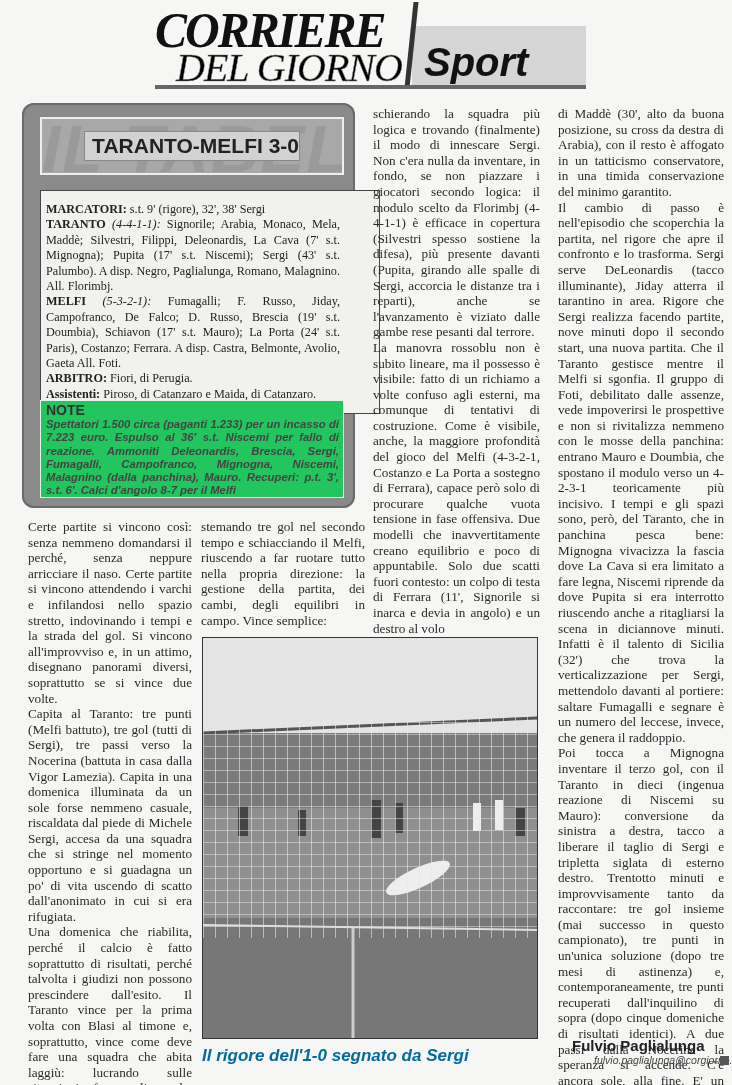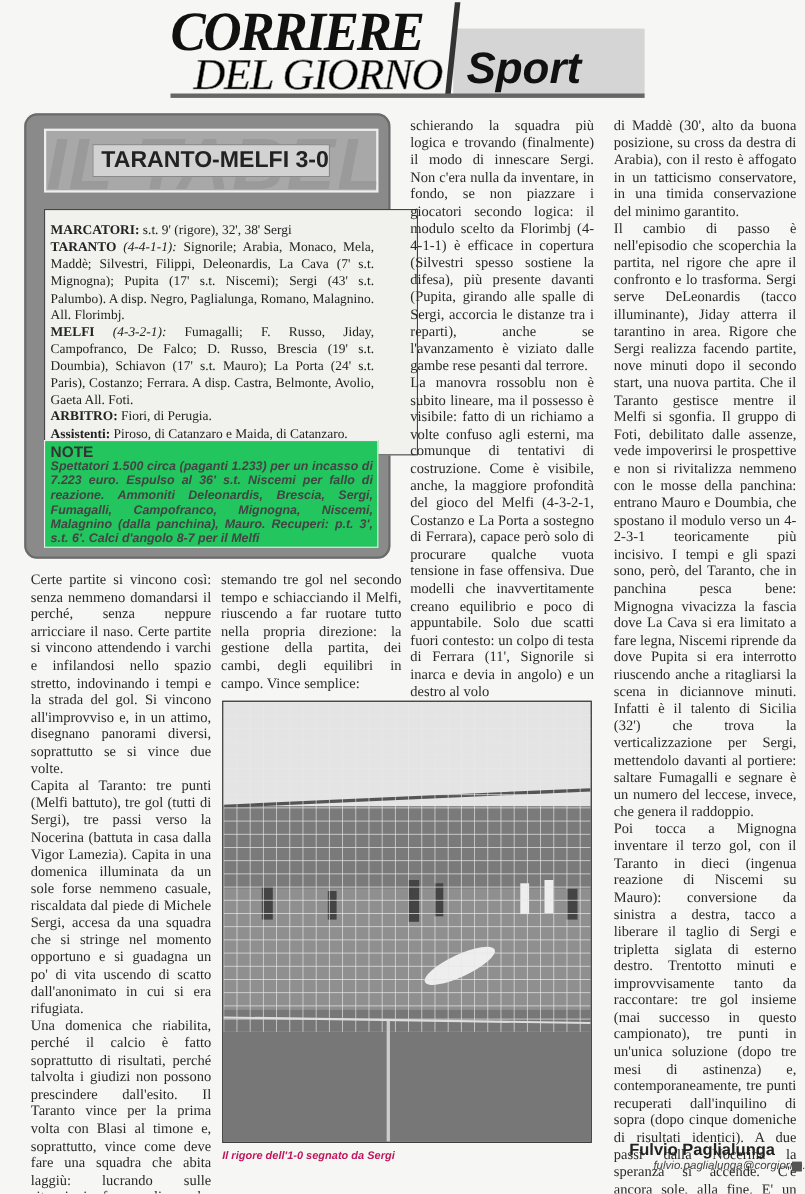--- a/index.html
+++ b/index.html
@@ -30,21 +30,21 @@
   .col { font-size:13.2px; line-height:15.6px; text-align:justify; color:#2a2a2a; }
   .col p { margin:0; text-indent:0; }
   .col1 { left:28px; top:519px; width:164px; }
   .col2 { left:201px; top:519px; width:164px; }
   .col3 { left:373px; top:106px; width:167px; }
   .col4 { left:558px; top:106px; width:166px; }
 
   
   .photo { left:202px; top:637px; width:334px; height:400px; border:1px solid #333; background:#9a9a9a; overflow:hidden; }
   .photo svg { display:block; }
-  .caption { left:202px; top:1046px; font-family:"Liberation Sans", sans-serif; font-weight:bold; font-style:italic; font-size:10px; color:#be185d; }
+  .caption { left:202px; top:1046px; font-family:"Liberation Sans", sans-serif; font-weight:bold; font-style:italic; font-size:17px; color:#0369a1; }
 
   .byline { left:572px; top:1037px; font-family:"Liberation Sans", sans-serif; font-weight:bold; font-size:15px; color:#222; }
   .email { left:594px; top:1054px; font-family:"Liberation Sans", sans-serif; font-style:italic; font-size:10.5px; color:#444; }
   .end-square { left:720px; top:1056px; width:9px; height:9px; background:#555; }
 </style>
 </head>
 <body>
 
 <div class="abs mast-corriere">CORRIERE</div>
 <div class="abs mast-giorno">DEL GIORNO</div>
@@ -55,21 +55,21 @@
 
 <div class="abs tab-box"></div>
 <div class="abs tab-header">
   <div class="tab-bigtitle">IL TABELLINO</div>
   <div class="tab-score">TARANTO-MELFI 3-0</div>
 </div>
 <div class="abs tab-body">
   <div class="tab-body-inner">
     <div><b>MARCATORI:</b><span> s.t. 9' (rigore), 32', 38' Sergi</span></div>
     <div><b>TARANTO</b><i> (4-4-1-1):</i><span> Signorile; Arabia, Monaco, Mela, Maddè; Silvestri, Filippi, Deleonardis, La Cava (7' s.t. Mignogna); Pupita (17' s.t. Niscemi); Sergi (43' s.t. Palumbo). A disp. Negro, Paglialunga, Romano, Malagnino. All. Florimbj.</span></div>
-    <div><b>MELFI</b><i> (4-3-2-1):</i><span> Fumagalli; F. Russo, Jiday, Campofranco, De Falco; D. Russo, Brescia (19' s.t. Doumbia), Schiavon (17' s.t. Mauro); La Porta (24' s.t. Paris), Costanzo; Ferrara. A disp. Castra, Belmonte, Avolio, Gaeta All. Foti.</span></div>
+    <div><b>MELFI</b><i> (5-3-2-1):</i><span> Fumagalli; F. Russo, Jiday, Campofranco, De Falco; D. Russo, Brescia (19' s.t. Doumbia), Schiavon (17' s.t. Mauro); La Porta (24' s.t. Paris), Costanzo; Ferrara. A disp. Castra, Belmonte, Avolio, Gaeta All. Foti.</span></div>
     <div><b>ARBITRO:</b><span> Fiori, di Perugia.</span></div>
     <div><b>Assistenti:</b><span> Piroso, di Catanzaro e Maida, di Catanzaro.</span></div>
   </div>
 </div>
 <div class="abs notes">
   <div class="notes-title">NOTE</div>
   <div class="notes-text">Spettatori 1.500 circa (paganti 1.233) per un incasso di 7.223 euro. Espulso al 36' s.t. Niscemi per fallo di reazione. Ammoniti Deleonardis, Brescia, Sergi, Fumagalli, Campofranco, Mignogna, Niscemi, Malagnino (dalla panchina), Mauro. Recuperi: p.t. 3', s.t. 6'. Calci d'angolo 8-7 per il Melfi</div>
 </div>
 
 <div class="abs col col1">

